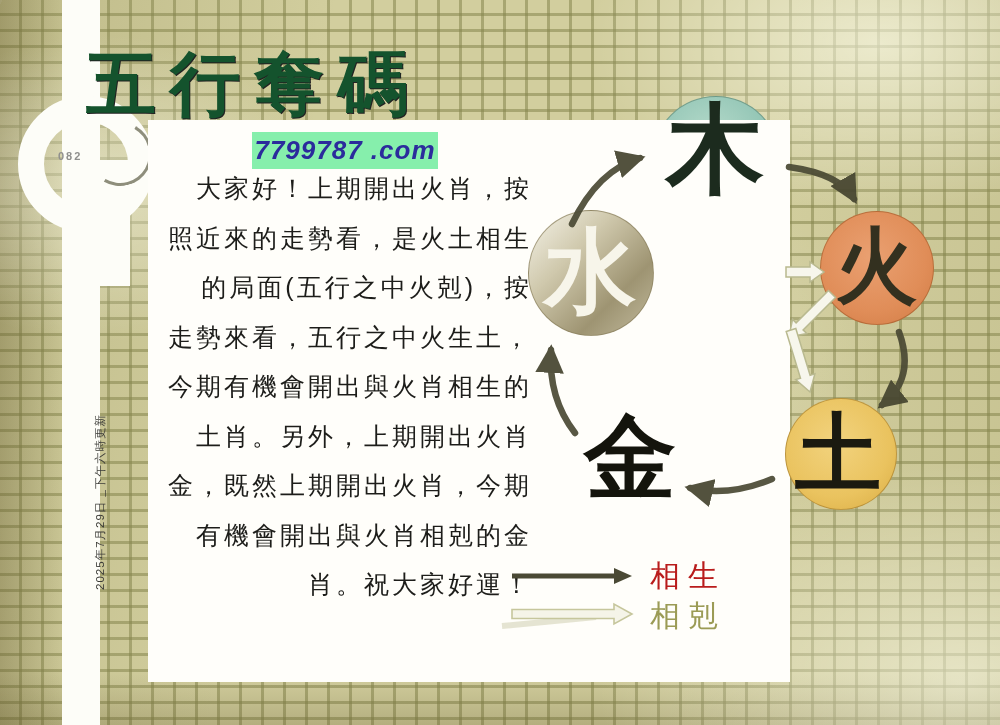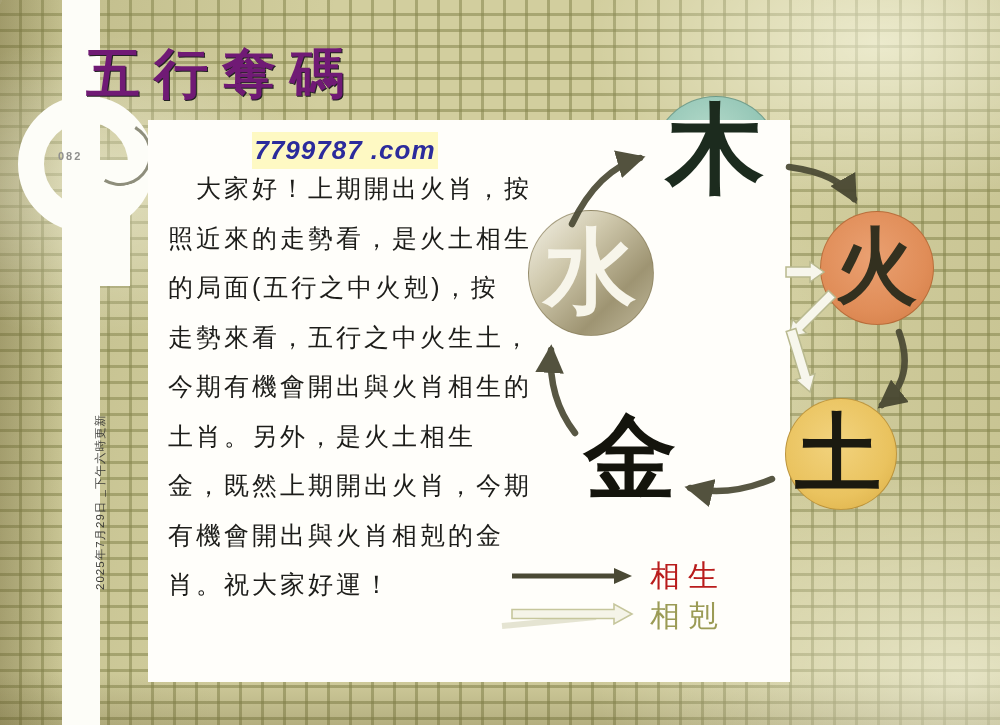--- a/index.html
+++ b/index.html
@@ -34,31 +34,31 @@
   .issue{position:absolute;left:58px;top:150px;z-index:3;color:#8f8f8d;font-size:11px;font-weight:bold;letter-spacing:2px;}
   .date-note{
     position:absolute;left:-9px;top:494px;width:220px;height:16px;z-index:3;
     transform:rotate(-90deg);
     font-size:11.5px;color:#3c3c38;letter-spacing:1px;text-align:center;white-space:nowrap;
   }
   
   .title{
     position:absolute;left:86px;top:38px;z-index:3;
     font-family:"DejaVu Serif","Liberation Serif",serif;
-    font-size:54px;font-weight:900;color:#701a75;letter-spacing:14px;white-space:nowrap;
+    font-size:70px;font-weight:900;color:#14532d;letter-spacing:14px;white-space:nowrap;
     text-shadow:1px 1px 0 #222;
   }
   
   .panel{position:absolute;left:148px;top:120px;width:642px;height:562px;background:#fffefa;z-index:2;}
   .website{
     position:absolute;left:252px;top:132px;width:186px;height:37px;z-index:3;
-    background:#fef9c3;display:flex;align-items:center;justify-content:center;
+    background:#86efac;display:flex;align-items:center;justify-content:center;
     font-size:26px;font-weight:bold;font-style:italic;color:#2b2b9c;letter-spacing:1px;
   }
-  .article{position:absolute;left:168px;top:164px;width:364px;z-index:3;}
+  .article{position:absolute;left:168px;top:164px;width:364px;z-index:3;text-align:right;}
   .article .line{
     font-size:25px;line-height:49.5px;letter-spacing:3px;color:#1d1d1a;white-space:nowrap;
   }
   
   .circle{position:absolute;border-radius:50%;display:flex;align-items:center;justify-content:center;}
   .wood-circle{left:652px;top:96px;width:126px;height:126px;z-index:1;
     background:radial-gradient(circle at 45% 35%, #b8dccc, #8fc3b3 60%, #7cb2a2);border:1px solid rgba(90,130,110,.6);}
   .fire-circle{left:820px;top:211px;width:112px;height:112px;z-index:3;
     background:radial-gradient(circle at 45% 40%, #eaa071, #e08d58 60%, #d07a44);border:1px solid rgba(160,90,40,.6);}
   .earth-circle{left:785px;top:398px;width:110px;height:110px;z-index:3;
@@ -103,21 +103,21 @@
 <div class="panel"></div>
 
 <div class="website">7799787 .com</div>
 
 <div class="article" id="article-lines">
     <div class="line">　大家好！上期開出火肖，按</div>
     <div class="line">照近來的走勢看，是火土相生</div>
     <div class="line">的局面(五行之中火剋)，按</div>
     <div class="line">走勢來看，五行之中火生土，</div>
     <div class="line">今期有機會開出與火肖相生的</div>
-    <div class="line">土肖。另外，是火土相生</div>
+    <div class="line">土肖。另外，上期開出火肖</div>
     <div class="line">金，既然上期開出火肖，今期</div>
     <div class="line">有機會開出與火肖相剋的金</div>
     <div class="line">肖。祝大家好運！</div>
   </div>
 
 <div class="circle fire-circle"></div>
 <div class="circle earth-circle"></div>
 <div class="circle water-circle"></div>
 
 <div class="el-char wood-char">木</div>

